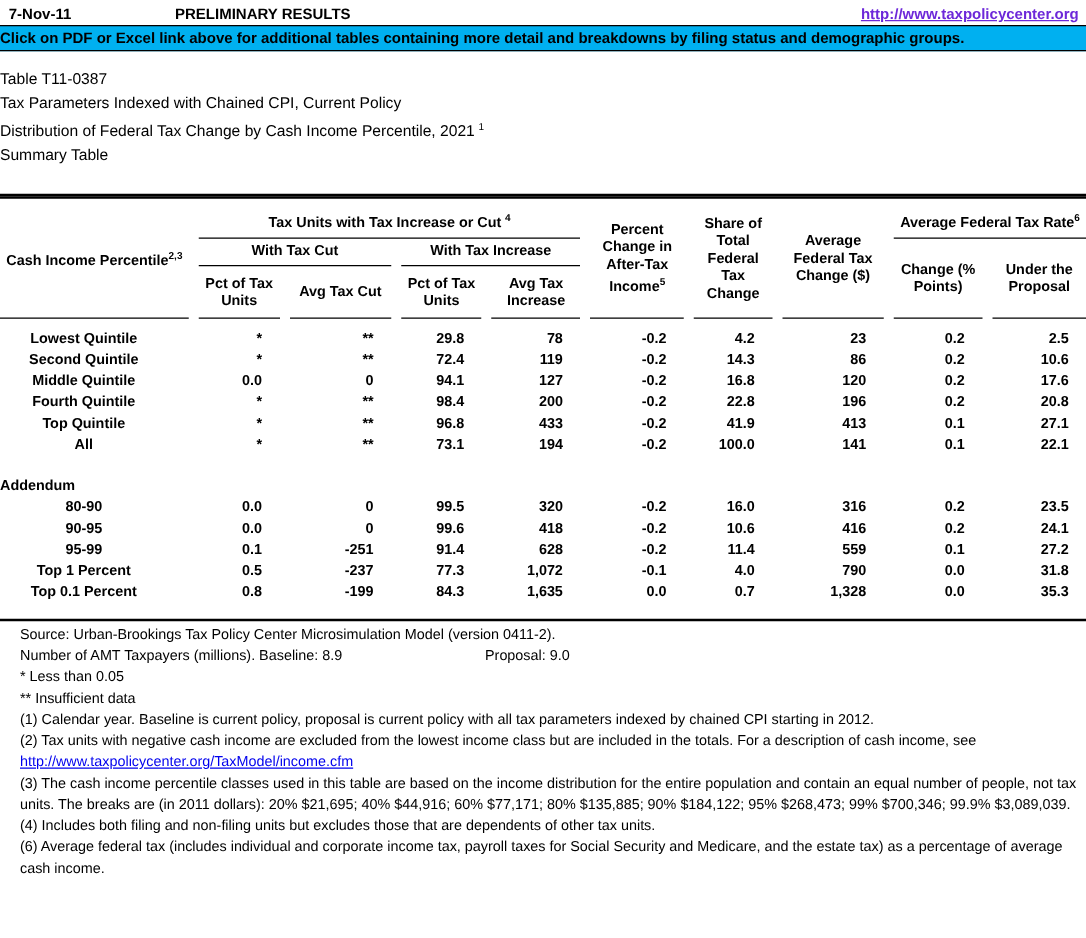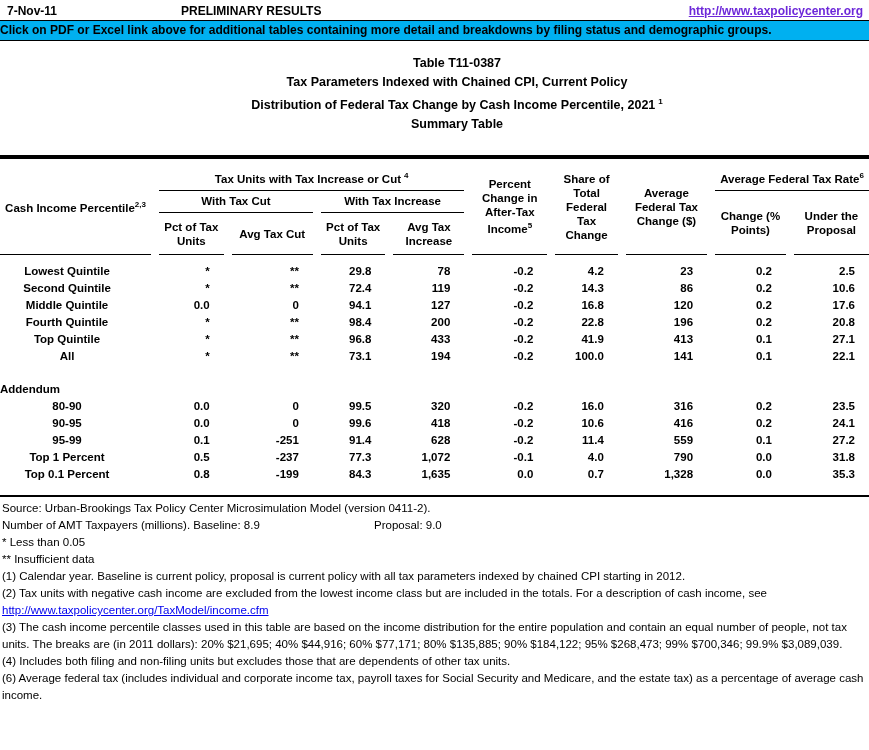--- a/index.html
+++ b/index.html
@@ -9,37 +9,36 @@
     color: #000000;
     font-family: "Liberation Sans", sans-serif;
   }
   
   .topbar {
     display: flex;
     align-items: baseline;
     font-weight: bold;
     font-size: 12px;
     padding: 4px 6px 2px 7px;
-    gap: 41px;
   }
   .topbar .date { width: 133px; }
   .topbar .status { flex: 1; }
   .topbar a { color: #6d28d9; text-decoration: underline; font-weight: bold; }
   
   .banner {
     background: #00B0F0;
     border-top: 1px solid #000;
     border-bottom: 1px solid #000;
     text-align: left;
     font-weight: bold;
     font-size: 12px;
     padding: 2px 0 3px 0;
   }
   
-  .title-block { margin-top: 13px; text-align: center; font-weight: bold; font-size: 12.5px; line-height: 19px; margin-left: 45px; }
+  .title-block { margin-top: 13px; font-weight: normal; font-size: 12.5px; line-height: 19px; }
   sup { font-size: 8px; vertical-align: super; }
   .sup-space { margin-left: 3px; }
   
   .rule-double { margin-top: 21px; height: 3px; border-top: 2px solid #000; border-bottom: 2px solid #000; }
   .rule-single { border-top: 2px solid #000; }
   .tbl-wrap { margin: 0 -8px; }
   table {
     width: 885px;
     table-layout: fixed;
     border-collapse: separate;
@@ -56,21 +55,21 @@
   .nowrap { white-space: nowrap; }
   tbody tr { height: 17px; }
   tbody td { line-height: 17px; }
   td.label { text-align: center; padding-right: 17px; }
   td.num { text-align: right; padding-right: 14px; }
   td.addendum { text-align: left; font-weight: bold; }
   tr.sp-s { height: 8px; }
   tr.sp-m { height: 16px; }
   tr.sp-b { height: 12px; }
   
-  .notes { margin-top: 3px; font-size: 11.5px; font-weight: normal; line-height: 17px; padding-left: 2px; }
+  .notes { margin-top: 3px; font-size: 11.5px; font-weight: normal; line-height: 17px; padding-left: 16px; }
   .notes a { color: #0000EE; text-decoration: underline; }
   .amt-line { display: flex; }
   .amt-line .amt-first { width: 372px; }
 </style>
 </head>
 <body>
 
 <div class="topbar">
   <span class="date">7-Nov-11</span>
   <span class="status">PRELIMINARY RESULTS</span>

